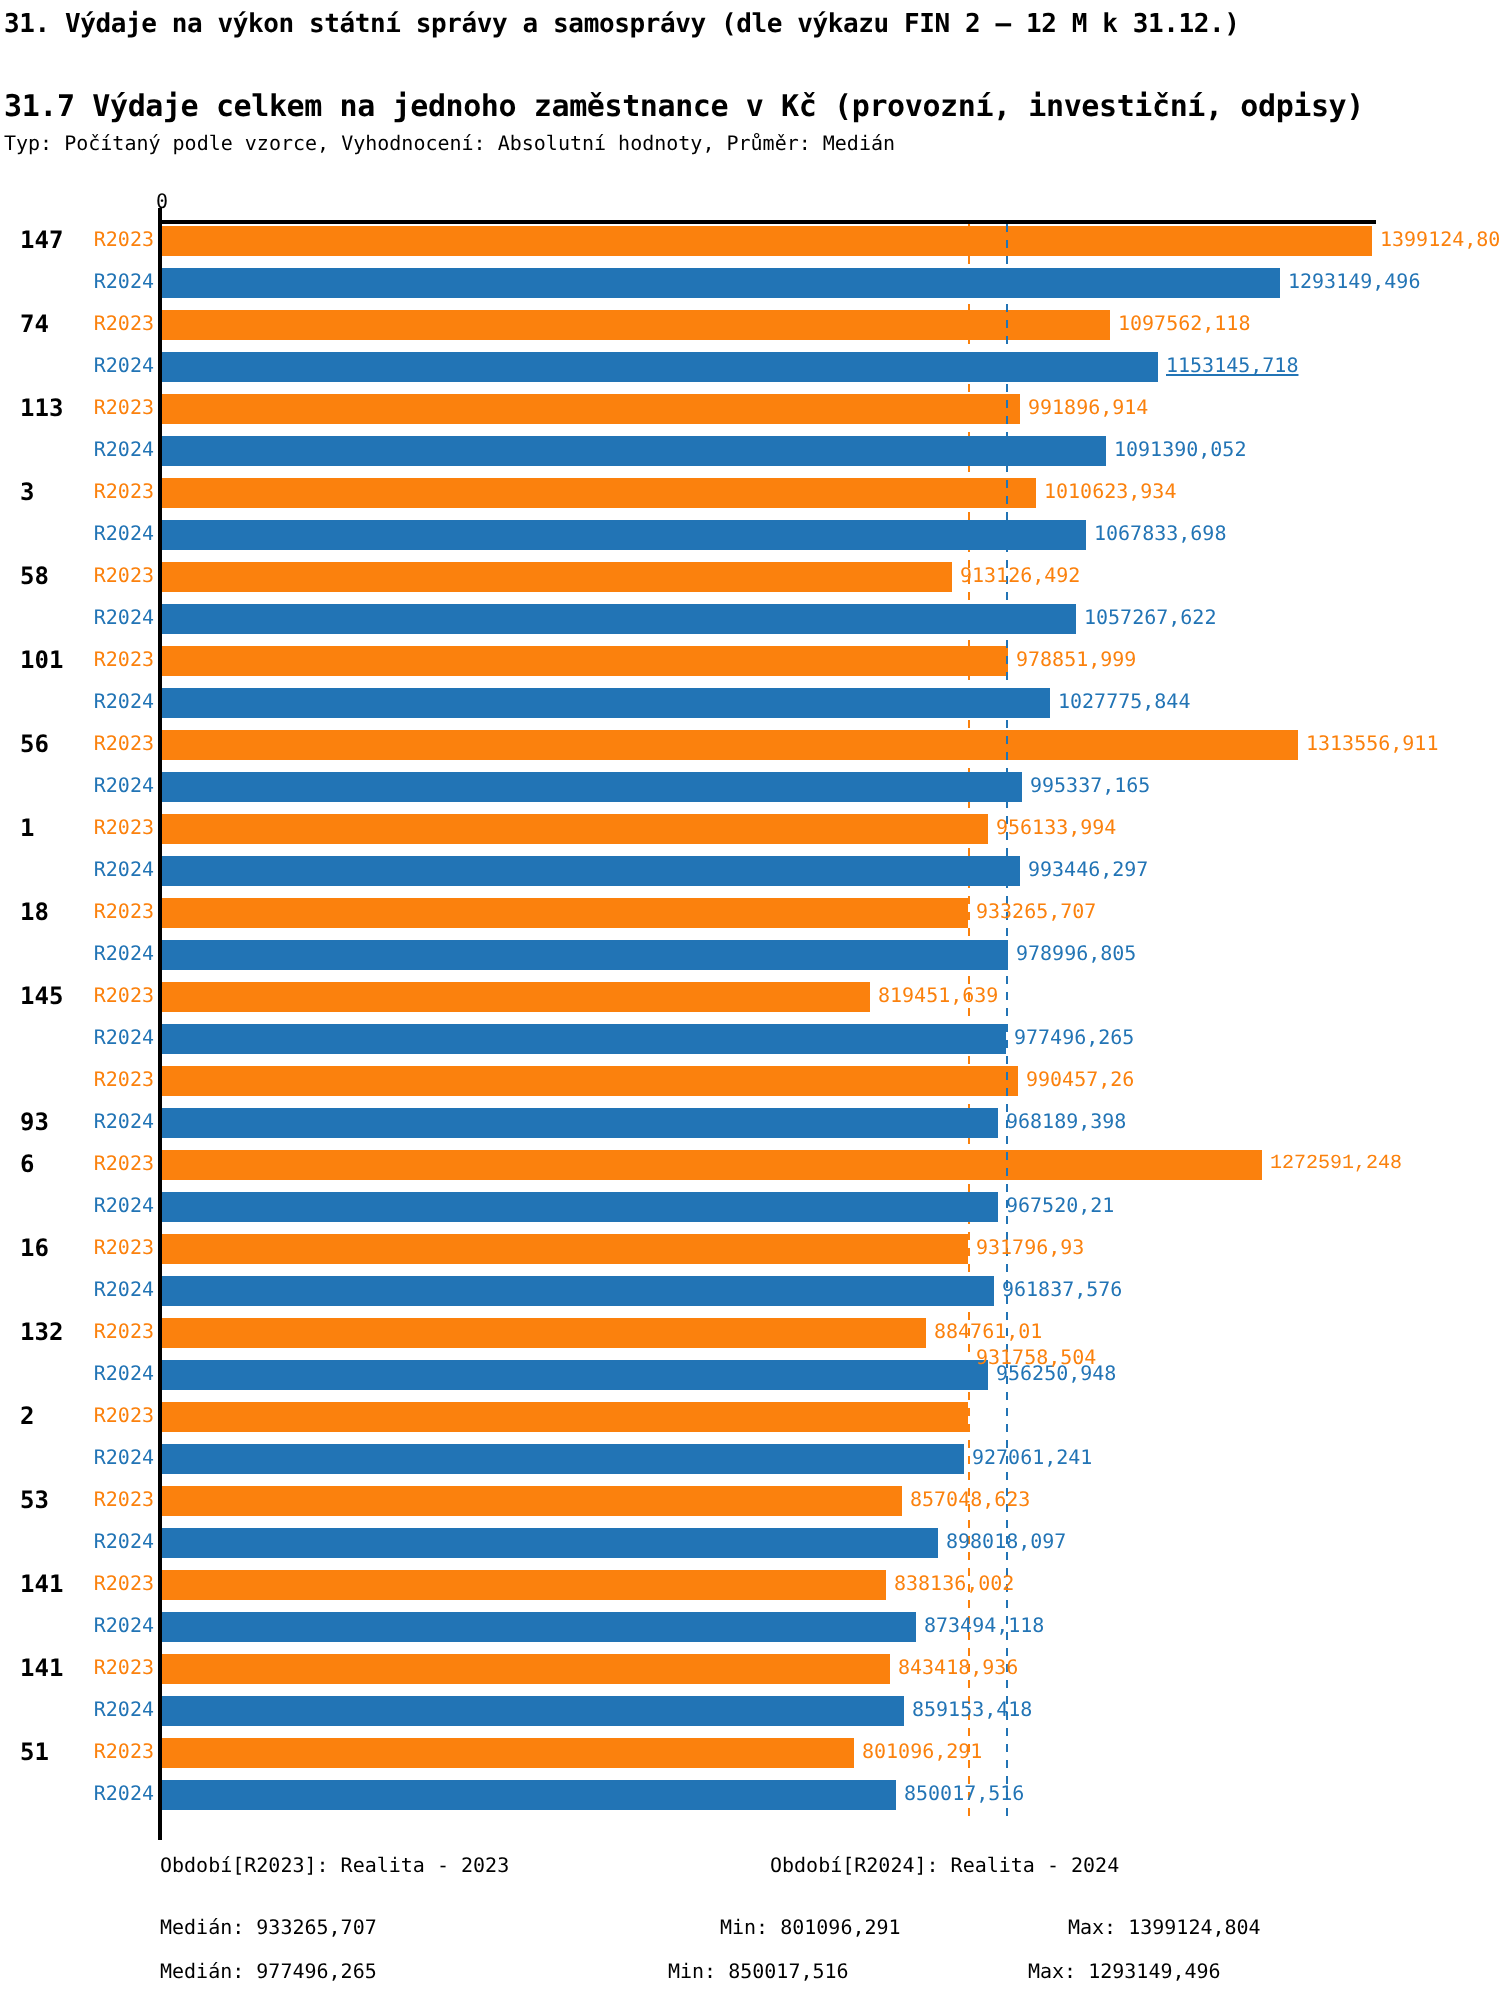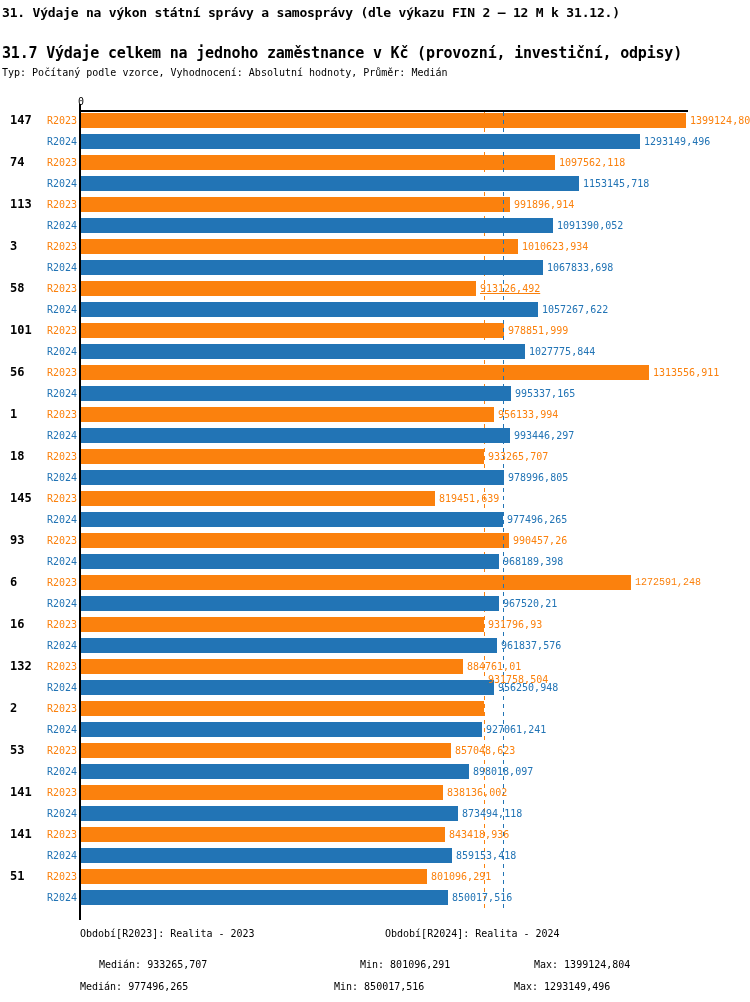--- a/index.html
+++ b/index.html
@@ -77,39 +77,39 @@
     <div class="abs value-label" style="left: 690px; top: 113px; color: rgb(251, 129, 13);">1399124,804</div>
     <div class="abs series-label" style="top: 134px; color: rgb(34, 116, 181);">R2024</div>
     <div class="abs bar" style="left: 80px; top: 134px; width: 560px; background: rgb(34, 116, 181);"></div>
     <div class="abs value-label" style="left: 644px; top: 134px; color: rgb(34, 116, 181);">1293149,496</div>
     <div class="abs category-label" style="left: 10px; top: 155px;">74</div>
     <div class="abs series-label" style="top: 155px; color: rgb(251, 129, 13);">R2023</div>
     <div class="abs bar" style="left: 80px; top: 155px; width: 475px; background: rgb(251, 129, 13);"></div>
     <div class="abs value-label" style="left: 559px; top: 155px; color: rgb(251, 129, 13);">1097562,118</div>
     <div class="abs series-label" style="top: 176px; color: rgb(34, 116, 181);">R2024</div>
     <div class="abs bar" style="left: 80px; top: 176px; width: 499px; background: rgb(34, 116, 181);"></div>
-    <div class="abs value-label" style="left: 583px; top: 176px; color: rgb(34, 116, 181);">1153145,718</div>
+    <div class="abs value-label" style="left: 583px; top: 176px; color: rgb(34, 116, 181); text-decoration: underline;">1153145,718</div>
     <div class="abs category-label" style="left: 10px; top: 197px;">113</div>
     <div class="abs series-label" style="top: 197px; color: rgb(251, 129, 13);">R2023</div>
     <div class="abs bar" style="left: 80px; top: 197px; width: 430px; background: rgb(251, 129, 13);"></div>
     <div class="abs value-label" style="left: 514px; top: 197px; color: rgb(251, 129, 13);">991896,914</div>
     <div class="abs series-label" style="top: 218px; color: rgb(34, 116, 181);">R2024</div>
     <div class="abs bar" style="left: 80px; top: 218px; width: 473px; background: rgb(34, 116, 181);"></div>
     <div class="abs value-label" style="left: 557px; top: 218px; color: rgb(34, 116, 181);">1091390,052</div>
     <div class="abs category-label" style="left: 10px; top: 239px;">3</div>
     <div class="abs series-label" style="top: 239px; color: rgb(251, 129, 13);">R2023</div>
     <div class="abs bar" style="left: 80px; top: 239px; width: 438px; background: rgb(251, 129, 13);"></div>
     <div class="abs value-label" style="left: 522px; top: 239px; color: rgb(251, 129, 13);">1010623,934</div>
     <div class="abs series-label" style="top: 260px; color: rgb(34, 116, 181);">R2024</div>
     <div class="abs bar" style="left: 80px; top: 260px; width: 463px; background: rgb(34, 116, 181);"></div>
     <div class="abs value-label" style="left: 547px; top: 260px; color: rgb(34, 116, 181);">1067833,698</div>
     <div class="abs category-label" style="left: 10px; top: 281px;">58</div>
     <div class="abs series-label" style="top: 281px; color: rgb(251, 129, 13);">R2023</div>
     <div class="abs bar" style="left: 80px; top: 281px; width: 396px; background: rgb(251, 129, 13);"></div>
-    <div class="abs value-label" style="left: 480px; top: 281px; color: rgb(251, 129, 13); text-decoration: underline;">913126,492</div>
+    <div class="abs value-label" style="left: 480px; top: 281px; color: rgb(251, 129, 13);">913126,492</div>
     <div class="abs series-label" style="top: 302px; color: rgb(34, 116, 181);">R2024</div>
     <div class="abs bar" style="left: 80px; top: 302px; width: 458px; background: rgb(34, 116, 181);"></div>
     <div class="abs value-label" style="left: 542px; top: 302px; color: rgb(34, 116, 181);">1057267,622</div>
     <div class="abs category-label" style="left: 10px; top: 323px;">101</div>
     <div class="abs series-label" style="top: 323px; color: rgb(251, 129, 13);">R2023</div>
     <div class="abs bar" style="left: 80px; top: 323px; width: 424px; background: rgb(251, 129, 13);"></div>
     <div class="abs value-label" style="left: 508px; top: 323px; color: rgb(251, 129, 13);">978851,999</div>
     <div class="abs series-label" style="top: 344px; color: rgb(34, 116, 181);">R2024</div>
     <div class="abs bar" style="left: 80px; top: 344px; width: 445px; background: rgb(34, 116, 181);"></div>
     <div class="abs value-label" style="left: 529px; top: 344px; color: rgb(34, 116, 181);">1027775,844</div>
@@ -134,21 +134,21 @@
     <div class="abs series-label" style="top: 470px; color: rgb(34, 116, 181);">R2024</div>
     <div class="abs bar" style="left: 80px; top: 470px; width: 424px; background: rgb(34, 116, 181);"></div>
     <div class="abs value-label" style="left: 508px; top: 470px; color: rgb(34, 116, 181);">978996,805</div>
     <div class="abs category-label" style="left: 10px; top: 491px;">145</div>
     <div class="abs series-label" style="top: 491px; color: rgb(251, 129, 13);">R2023</div>
     <div class="abs bar" style="left: 80px; top: 491px; width: 355px; background: rgb(251, 129, 13);"></div>
     <div class="abs value-label" style="left: 439px; top: 491px; color: rgb(251, 129, 13);">819451,639</div>
     <div class="abs series-label" style="top: 512px; color: rgb(34, 116, 181);">R2024</div>
     <div class="abs bar" style="left: 80px; top: 512px; width: 423px; background: rgb(34, 116, 181);"></div>
     <div class="abs value-label" style="left: 507px; top: 512px; color: rgb(34, 116, 181);">977496,265</div>
-    <div class="abs category-label" style="left: 10px; top: 533px; text-align: right;">93</div>
+    <div class="abs category-label" style="left: 10px; top: 554px; text-align: right;">93</div>
     <div class="abs series-label" style="top: 533px; color: rgb(251, 129, 13);">R2023</div>
     <div class="abs bar" style="left: 80px; top: 533px; width: 429px; background: rgb(251, 129, 13);"></div>
     <div class="abs value-label" style="left: 513px; top: 533px; color: rgb(251, 129, 13);">990457,26</div>
     <div class="abs series-label" style="top: 554px; color: rgb(34, 116, 181);">R2024</div>
     <div class="abs bar" style="left: 80px; top: 554px; width: 419px; background: rgb(34, 116, 181);"></div>
     <div class="abs value-label" style="left: 503px; top: 554px; color: rgb(34, 116, 181);">968189,398</div>
     <div class="abs category-label" style="left: 10px; top: 575px;">6</div>
     <div class="abs series-label" style="top: 575px; color: rgb(251, 129, 13);">R2023</div>
     <div class="abs bar" style="left: 80px; top: 575px; width: 551px; background: rgb(251, 129, 13);"></div>
     <div class="abs value-label" style="left: 635px; top: 575px; color: rgb(251, 129, 13); font-family: Liberation Mono, monospace;">1272591,248</div>
@@ -202,19 +202,19 @@
     <div class="abs bar" style="left: 80px; top: 869px; width: 347px; background: rgb(251, 129, 13);"></div>
     <div class="abs value-label" style="left: 431px; top: 869px; color: rgb(251, 129, 13);">801096,291</div>
     <div class="abs series-label" style="top: 890px; color: rgb(34, 116, 181);">R2024</div>
     <div class="abs bar" style="left: 80px; top: 890px; width: 368px; background: rgb(34, 116, 181);"></div>
     <div class="abs value-label" style="left: 452px; top: 890px; color: rgb(34, 116, 181);">850017,516</div>
   </div>
 
 <div class="abs footer-text" style="left:80px; top:928px;">Období[R2023]: Realita - 2023</div>
 <div class="abs footer-text" style="left:385px; top:928px;">Období[R2024]: Realita - 2024</div>
 
-<div class="abs footer-text" style="left:80px; top:959px;margin-left:19px;">Medián: 933265,707</div>
+<div class="abs footer-text" style="left:80px; top:959px;">Medián: 933265,707</div>
 <div class="abs footer-text" style="left:334px; top:959px;padding-left:26px;">Min: 801096,291</div>
 <div class="abs footer-text" style="left:534px; top:959px;">Max: 1399124,804</div>
 
 <div class="abs footer-text" style="left:80px; top:981px;">Medián: 977496,265</div>
 <div class="abs footer-text" style="left:334px; top:981px;">Min: 850017,516</div>
 <div class="abs footer-text" style="left:514px; top:981px;">Max: 1293149,496</div>
 
 </body></html>

